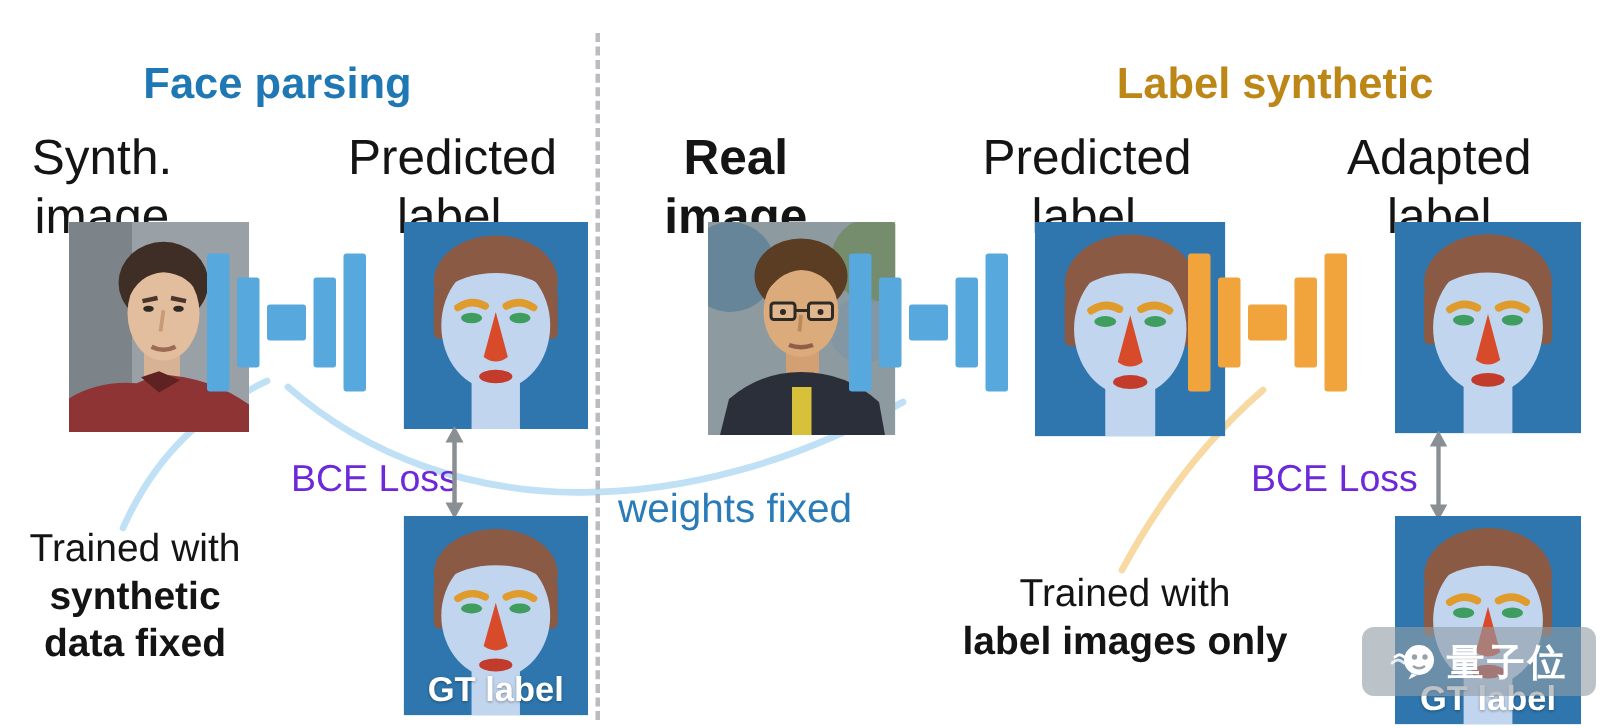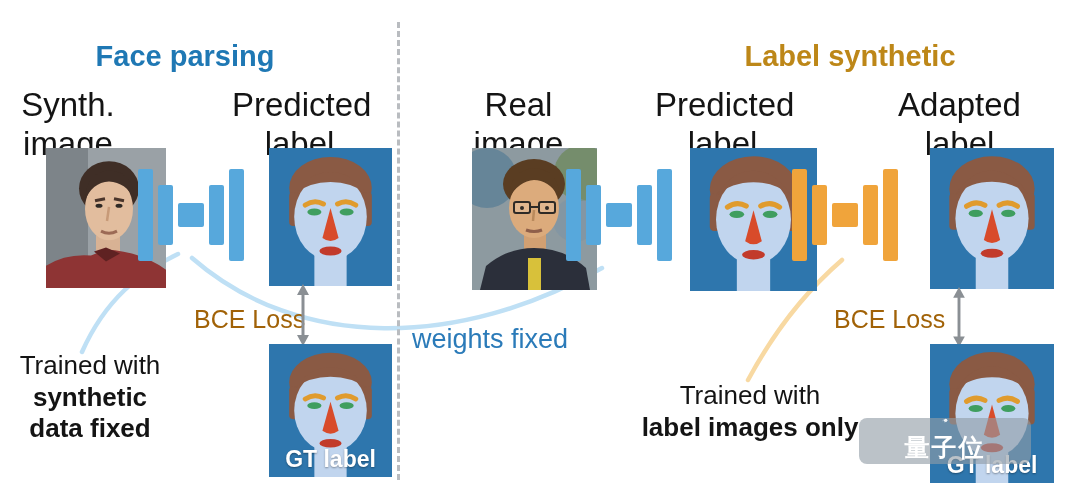--- a/index.html
+++ b/index.html
@@ -7,21 +7,21 @@
   #canvas { position:relative; width:1080px; height:485px; background:#ffffff; overflow:hidden; }
 
   .abs { position:absolute; }
 
   .title { font-size:29px; font-weight:bold; text-align:center; }
   .title.blue { color:#1f78b4; }
   .title.orange { color:#bd8718; }
 
   .caption { font-size:33px; color:#141414; text-align:center; line-height:1.18; white-space:pre-line; }
 
-  .bce { font-size:25px; color:#a16207; }
+  .bce { font-size:25px; color:#6d28d9; }
 
   .weights { font-size:27px; color:#2b7bb9; }
 
   .note { font-size:26px; color:#141414; text-align:center; line-height:1.22; }
   .note .b { font-weight:bold; white-space:pre-line; }
 
   .divider { border-left:3px dashed #b9bcc0; width:0; }
 
   .net { display:flex; align-items:center; gap:5px; }
   .net .bar { width:15px; border-radius:2px; background:#57a8dc; }
@@ -137,21 +137,21 @@
   <div class="abs note" style="left:0px; top:350px; width:180px;">
     <div>Trained with</div>
     <div class="b">synthetic
 data fixed</div>
   </div>
 
   <div class="abs weights" style="left:412px; top:324px;">weights fixed</div>
 
   <div class="abs title orange" style="left:700px; top:40px; width:300px;">Label synthetic</div>
 
-  <div class="abs caption" style="left:456px; top:86px; width:125px;">Real
+  <div class="abs caption" style="left:428px; top:86px; width:125px;font-weight:bold;">Real
 image</div>
 
   <div class="abs caption" style="left:655px; top:86px; width:135px;">Predicted
 label</div>
 
   <div class="abs caption" style="left:892px; top:86px; width:135px;">Adapted
 label</div>
 
   <div class="abs imgbox" style="left:440px; top:148px; width:125px; height:142px;">
     <svg viewBox="0 0 125 142" preserveAspectRatio="none" width="100%" height="100%">
@@ -251,21 +251,21 @@
       <ellipse cx="61" cy="103" rx="11" ry="4.5" fill="#c23b2b"></ellipse>
     </svg>
     <div class="gt-text">GT label</div>
   </div>
 
   <div class="abs note" style="left:640px; top:380px; width:220px;">
     <div>Trained with</div>
     <div class="b">label images only</div>
   </div>
 
-  <div class="abs watermark" style="left:859px; top:418px; width:172px; height:46px;flex-direction:column;">
+  <div class="abs watermark" style="left:908px; top:418px; width:156px; height:46px;">
     <svg width="30" height="30" viewBox="0 0 30 30">
       <path d="M3,12 Q6,9 9,12" stroke="#ffffff" stroke-width="2" fill="none" stroke-linecap="round"></path>
       <path d="M1,16 Q5,12 9,16" stroke="#ffffff" stroke-width="2" fill="none" stroke-linecap="round" opacity="0.8"></path>
       <circle cx="19" cy="14" r="10" fill="#ffffff"></circle>
       <circle cx="16" cy="12" r="1.8" fill="#98a2ac"></circle>
       <circle cx="23" cy="12" r="1.8" fill="#98a2ac"></circle>
       <path d="M15,18 Q19,21 23,18" stroke="#98a2ac" stroke-width="1.6" fill="none"></path>
       <path d="M14,23 L12,27 L18,24 Z" fill="#ffffff"></path>
     </svg>
     <span class="wm-text">量子位</span>

